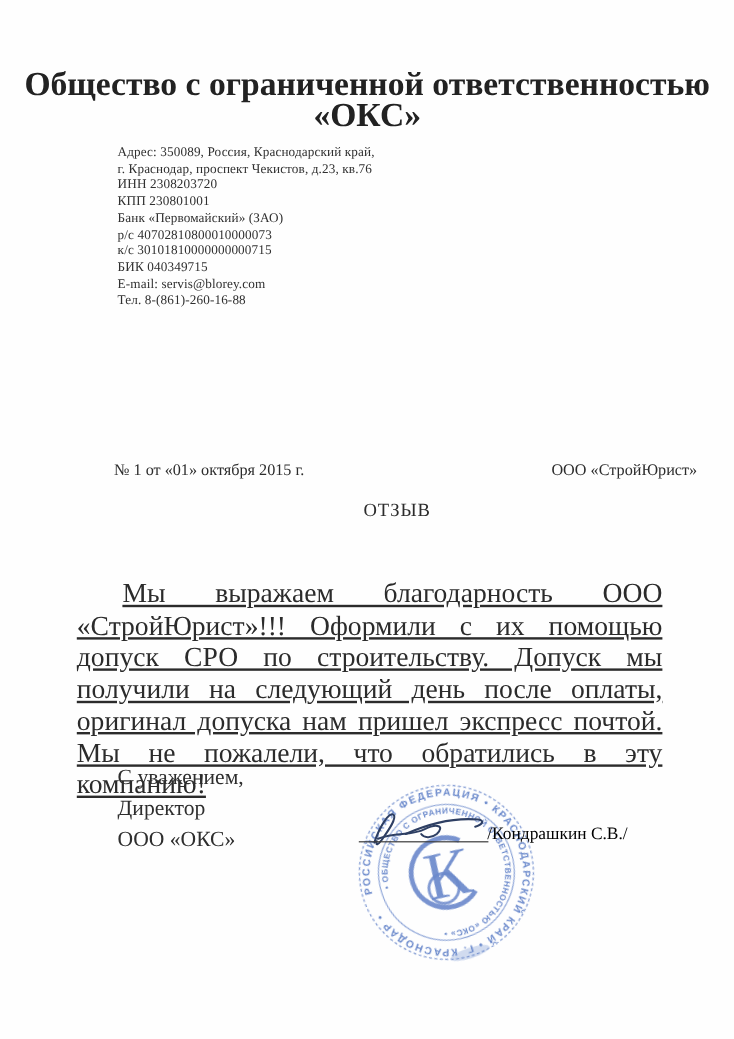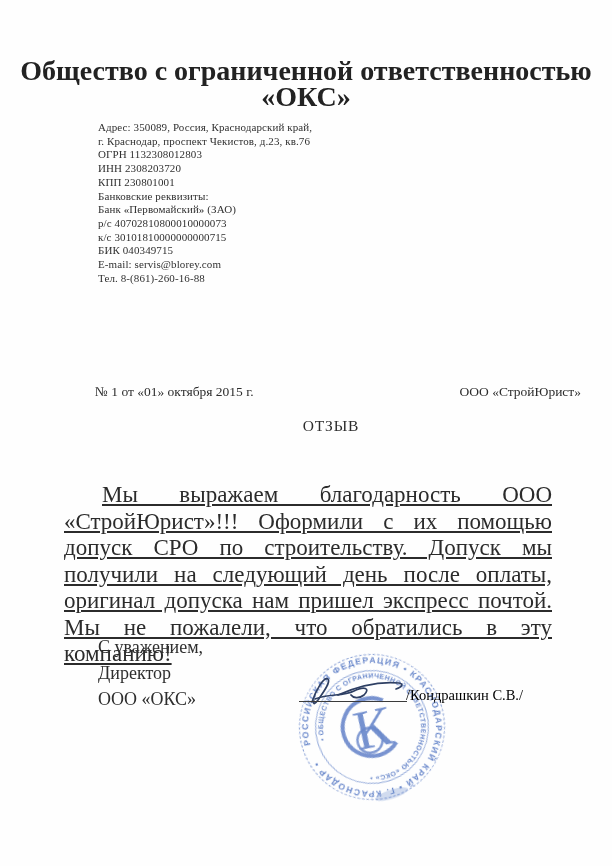--- a/index.html
+++ b/index.html
@@ -105,24 +105,22 @@
 <div class="page">
 
   <div class="title">
     <div>Общество с ограниченной ответственностью</div>
     <div>«ОКС»</div>
   </div>
 
   <div class="details">
     <div>Адрес: 350089, Россия, Краснодарский край,</div>
     <div>г. Краснодар, проспект Чекистов, д.23, кв.76</div>
-    <div>ОГРН 1132308012803</div>
     <div>ИНН 2308203720</div>
     <div>КПП 230801001</div>
-    <div>Банковские реквизиты:</div>
     <div>Банк «Первомайский» (ЗАО)</div>
     <div>р/с 40702810800010000073</div>
     <div>к/с 30101810000000000715</div>
     <div>БИК 040349715</div>
     <div>E-mail: servis@blorey.com</div>
     <div>Тел. 8-(861)-260-16-88</div>
   </div>
 
   <div class="ref-row">
     <span>№ 1 от «01» октября 2015 г.</span>

